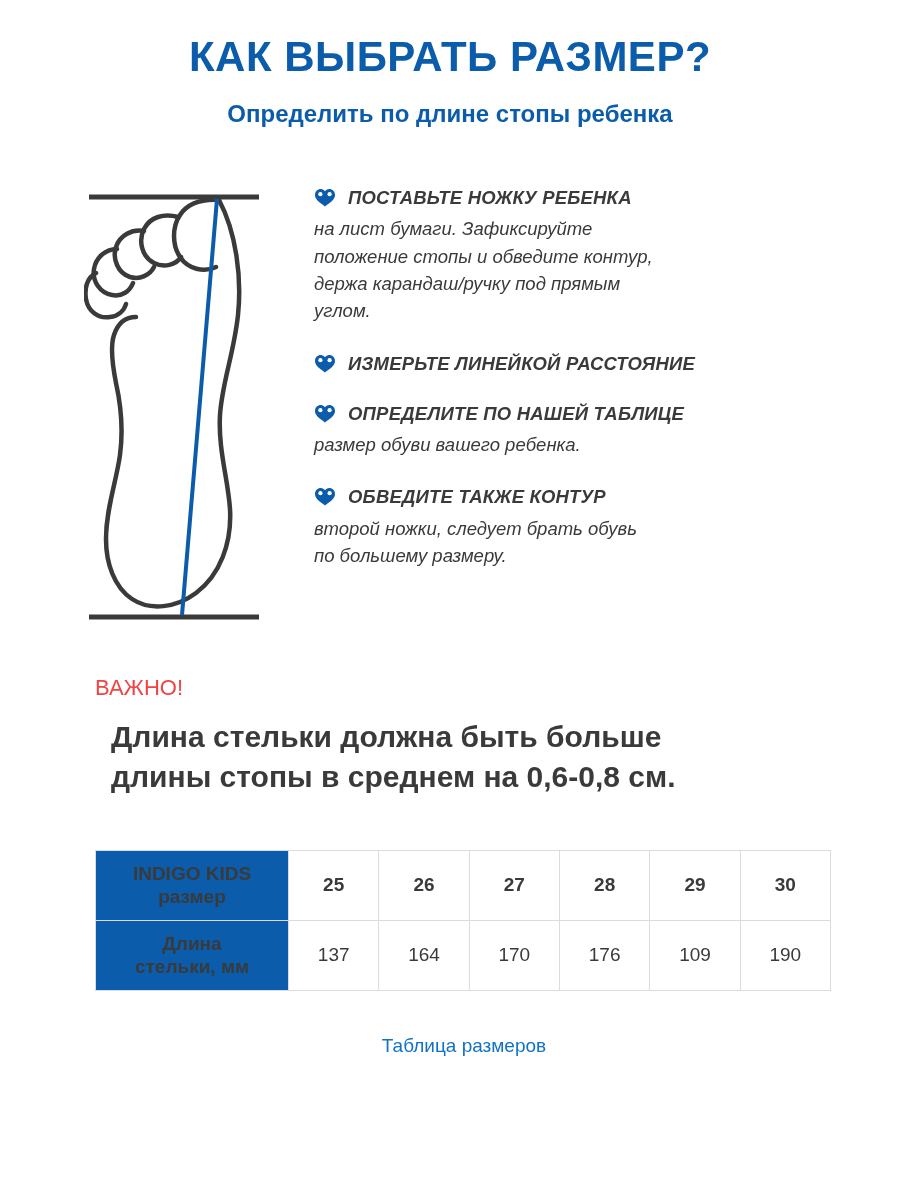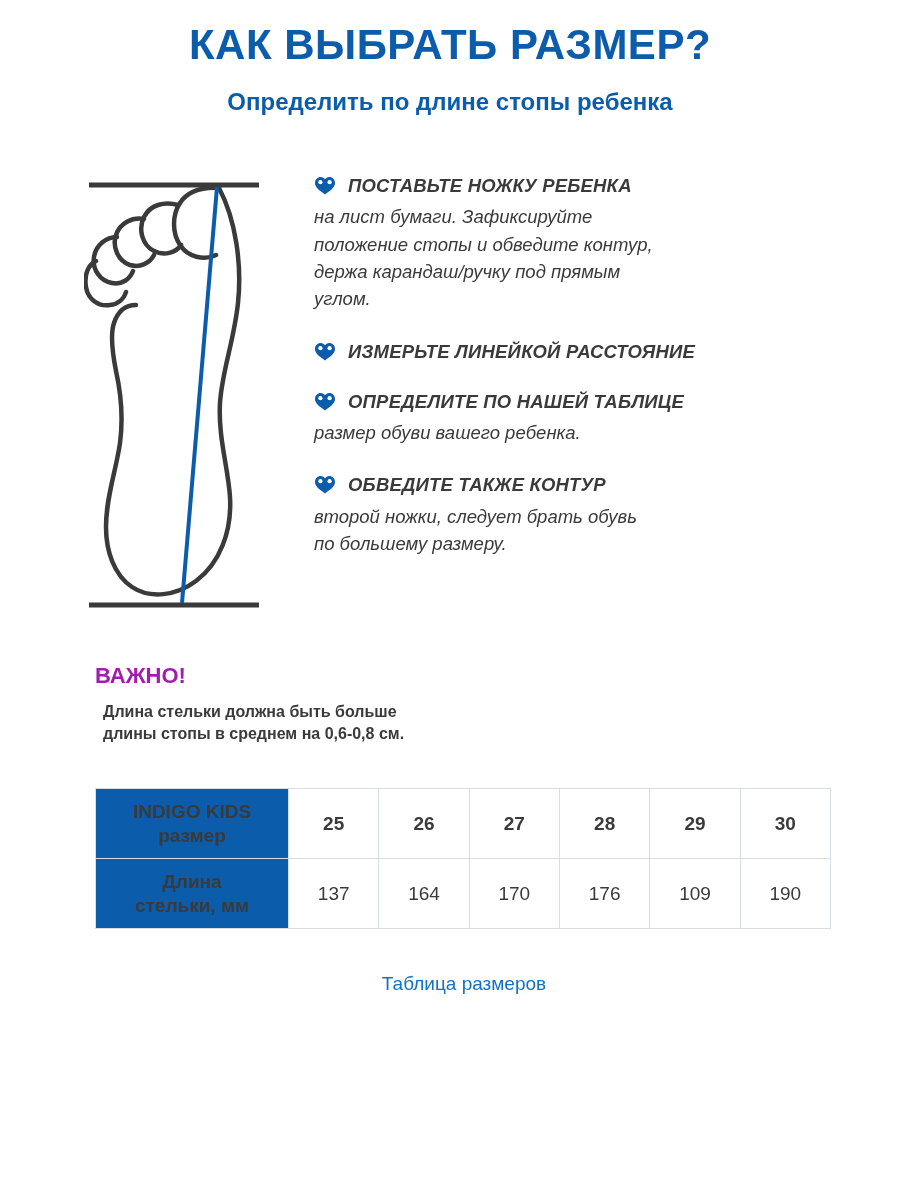--- a/index.html
+++ b/index.html
@@ -19,21 +19,21 @@
   .page {
     width: 900px;
     height: 1200px;
     position: relative;
     box-sizing: border-box;
   }
 
   
   .header {
     text-align: center;
-    padding-top: 22px;
+    padding-top: 34px;
   }
   .title {
     font-size: 42px;
     font-weight: bold;
     letter-spacing: 0.5px;
     color: #0b5cab;
     margin: 0;
     line-height: 1.1;
   }
   .subtitle {
@@ -92,32 +92,32 @@
     color: #3a3a3a;
     line-height: 1.48;
     white-space: pre-line;
   }
 
   
   .important {
     padding: 44px 0 0 95px;
   }
   .important-title {
-    color: #a21caf;
+    color: #ef4444;
     font-size: 22px;
-    font-weight: bold;
+    font-weight: normal;
     margin: 0 0 12px 0;
   }
   .important-text {
-    font-size: 16px;
+    font-size: 30px;
     font-weight: bold;
     color: #3a3a3a;
     line-height: 1.35;
     white-space: pre-line;
-    margin: 8px;
+    margin: 16px;
   }
 
   
   .table-wrap {
     padding: 36px 95px 0 95px;
   }
   table.size-table {
     border-collapse: collapse;
     width: 736px;
     table-layout: fixed;

